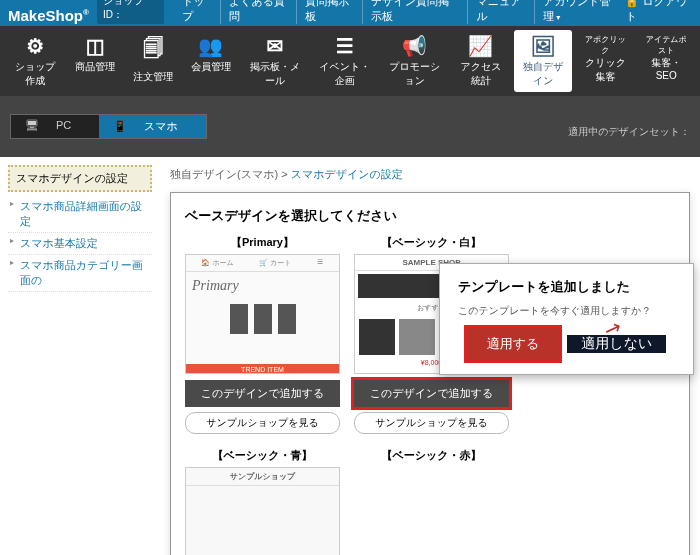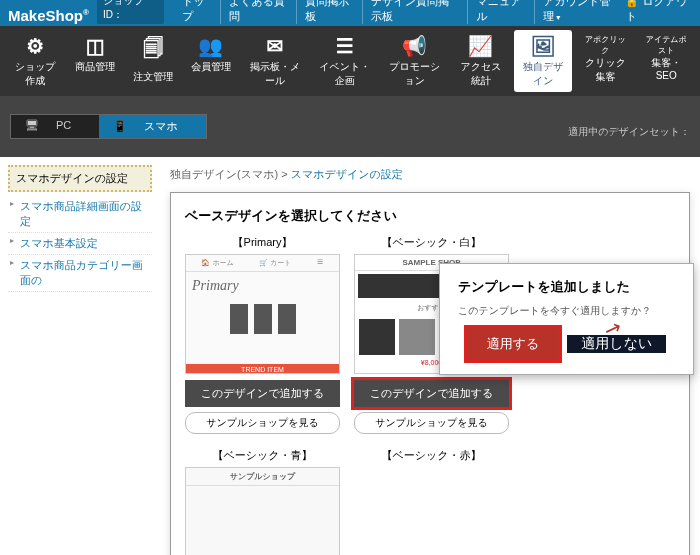--- a/index.html
+++ b/index.html
@@ -29,21 +29,21 @@
 .sidebar-title{background:#f3efdd;border:2px dotted #c9b86e;padding:4px 6px;font-size:11px;margin-bottom:4px}
 .sidebar-item{color:#1476a8;padding:3px 4px 3px 12px;font-size:11px;cursor:pointer;border-bottom:1px dotted #ddd;position:relative}
 .sidebar-item::before{content:"▸";position:absolute;left:2px;color:#888;font-size:8px}
 .main{flex:1;padding:10px;position:relative}
 .breadcrumb{color:#666;font-size:11px;margin-bottom:10px}
 .breadcrumb a{color:#1476a8;text-decoration:none}
 .panel{background:#fff;border:1px solid #999;padding:14px;box-shadow:0 2px 8px rgba(0,0,0,.15);position:relative}
 .panel h3{font-size:13px;margin-bottom:10px;font-weight:bold}
 .themes{display:flex;gap:14px;flex-wrap:wrap}
 .theme{width:155px;text-align:center}
-.theme-title{font-weight:normal;font-size:11px;margin-bottom:4px}
+.theme-title{font-weight:bold;font-size:11px;margin-bottom:4px}
 .thumb{height:120px;border:1px solid #ccc;background:#f8f8f8;font-size:8px;color:#666;overflow:hidden;position:relative}
 .thumb.primary{background:#fafafa}
 .thumb-hdr{display:flex;justify-content:space-around;padding:3px;border-bottom:1px solid #ddd;font-size:7px;color:#888}
 .thumb-logo{font-family:cursive;font-size:14px;text-align:left;padding:6px;font-style:italic}
 .thumb-trend{background:#e8533d;color:#fff;text-align:center;font-size:7px;padding:2px;margin-top:30px}
 .thumb.white{background:#fff}
 .thumb-sample{font-size:8px;padding:3px;font-weight:bold;border-bottom:1px solid #ddd}
 .thumb-prod{display:flex;gap:4px;padding:4px}
 .thumb-prod div{width:36px;height:36px;background:#333}
 .addbtn{background:#4a4a4a;color:#fff;padding:6px;font-size:11px;margin-top:6px;cursor:pointer}

